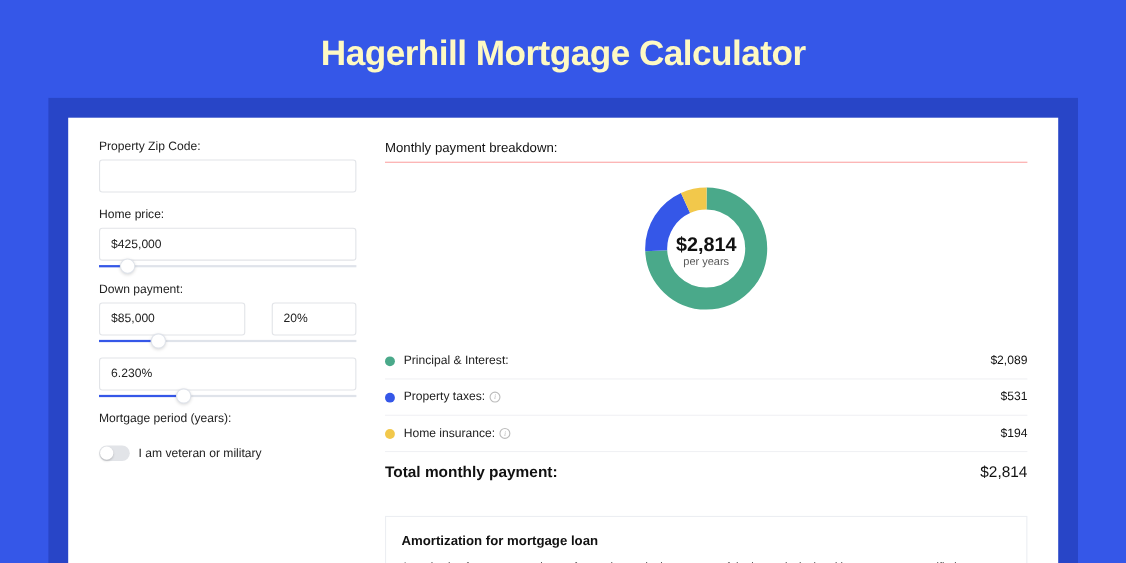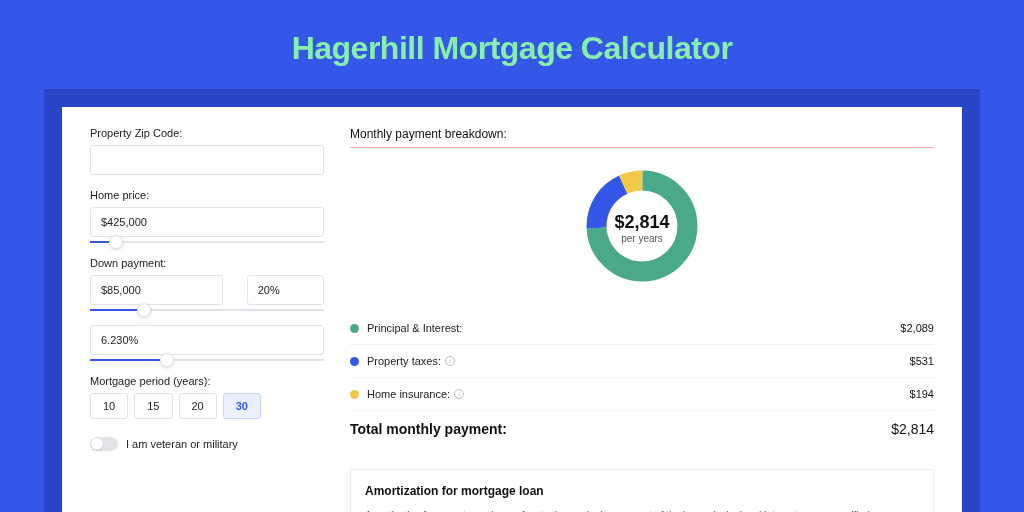--- a/index.html
+++ b/index.html
@@ -5,21 +5,21 @@
 * { box-sizing: border-box; margin: 0; padding: 0; }
 body {
   width: 1024px;
   height: 512px;
   overflow: hidden;
   background: #3557e8;
   font-family: -apple-system, BlinkMacSystemFont, "Segoe UI", Arial, sans-serif;
 }
 .page-title {
   text-align: center;
-  color: #86efac;
+  color: #fef9c3;
   font-size: 32px;
   font-weight: 700;
   padding: 30px 0 22px;
   letter-spacing: -0.5px;
 }
 .panel-wrap {
   background: #2845c7;
   margin: 0 44px;
   padding: 18px 18px 0;
 }
@@ -219,26 +219,20 @@
     <div class="field-group">
       <input class="text-input" value="6.230%" style="">
       <div class="slider-track">
         <div class="slider-fill" style="width:30%"></div>
         <div class="slider-thumb" style="left:30%"></div>
       </div>
     </div>
 
     <div class="field-group">
       <div class="field-label">Mortgage period (years):</div>
-      <div class="period-row">
-        <button class="period-btn">10</button>
-        <button class="period-btn">15</button>
-        <button class="period-btn">20</button>
-        <button class="period-btn active">30</button>
-      </div>
     </div>
 
     <div class="toggle-row">
       <div class="toggle">
         <div class="toggle-knob"></div>
       </div>
       <span class="toggle-label">I am veteran or military</span>
     </div>
 
   </div>

